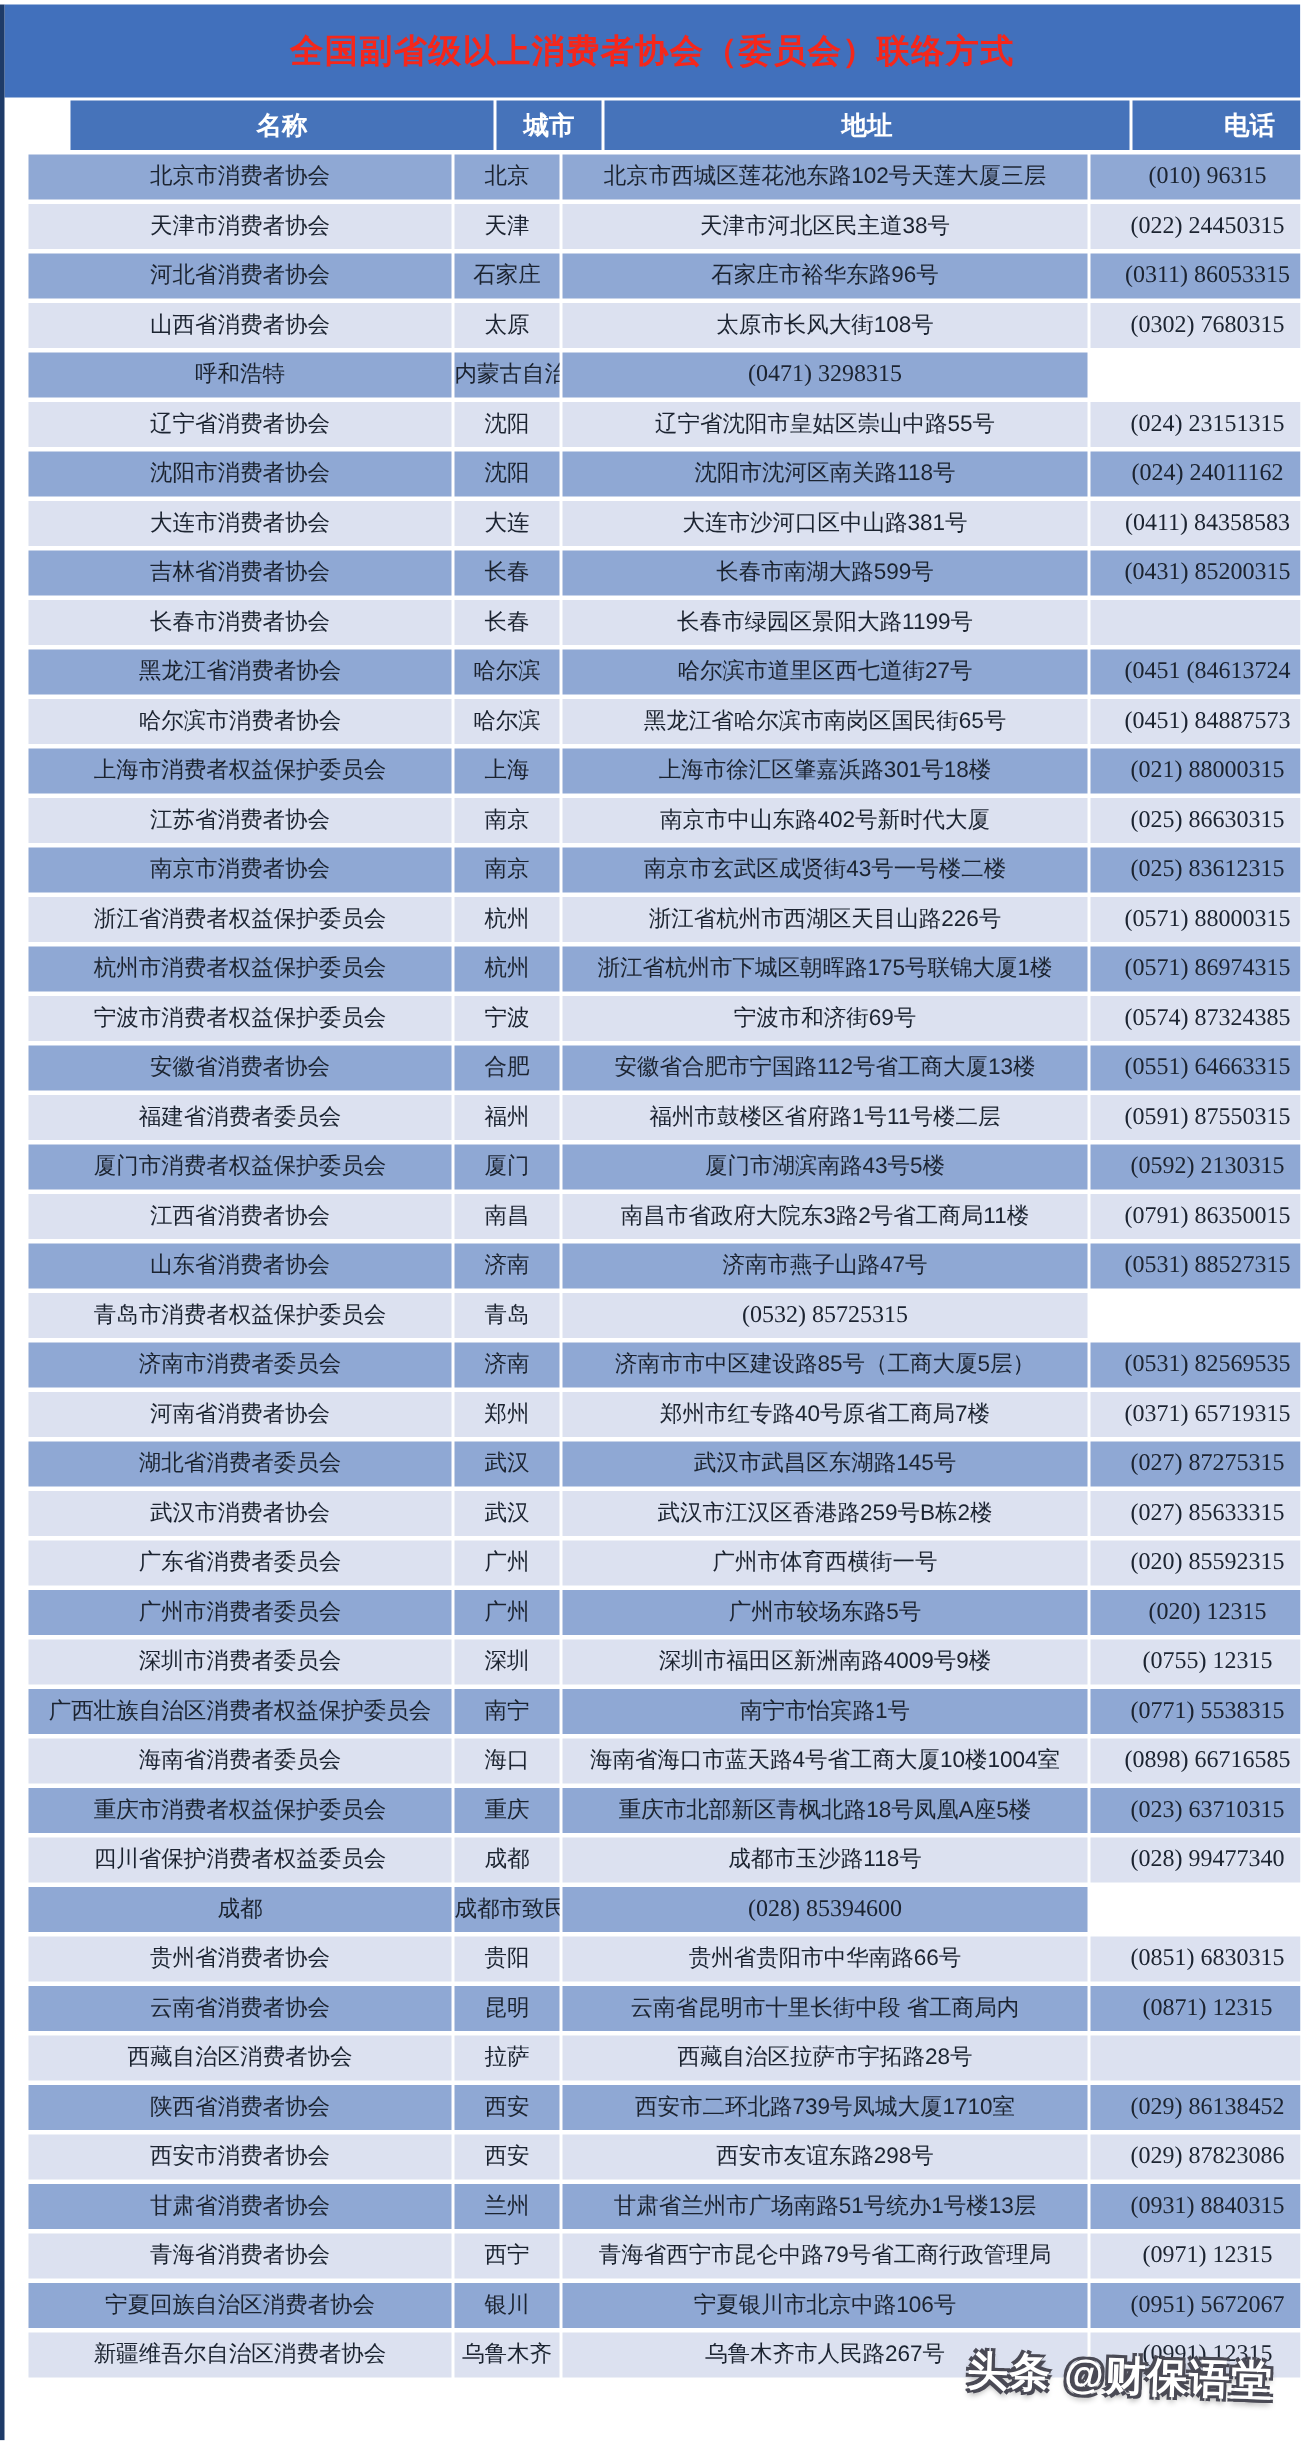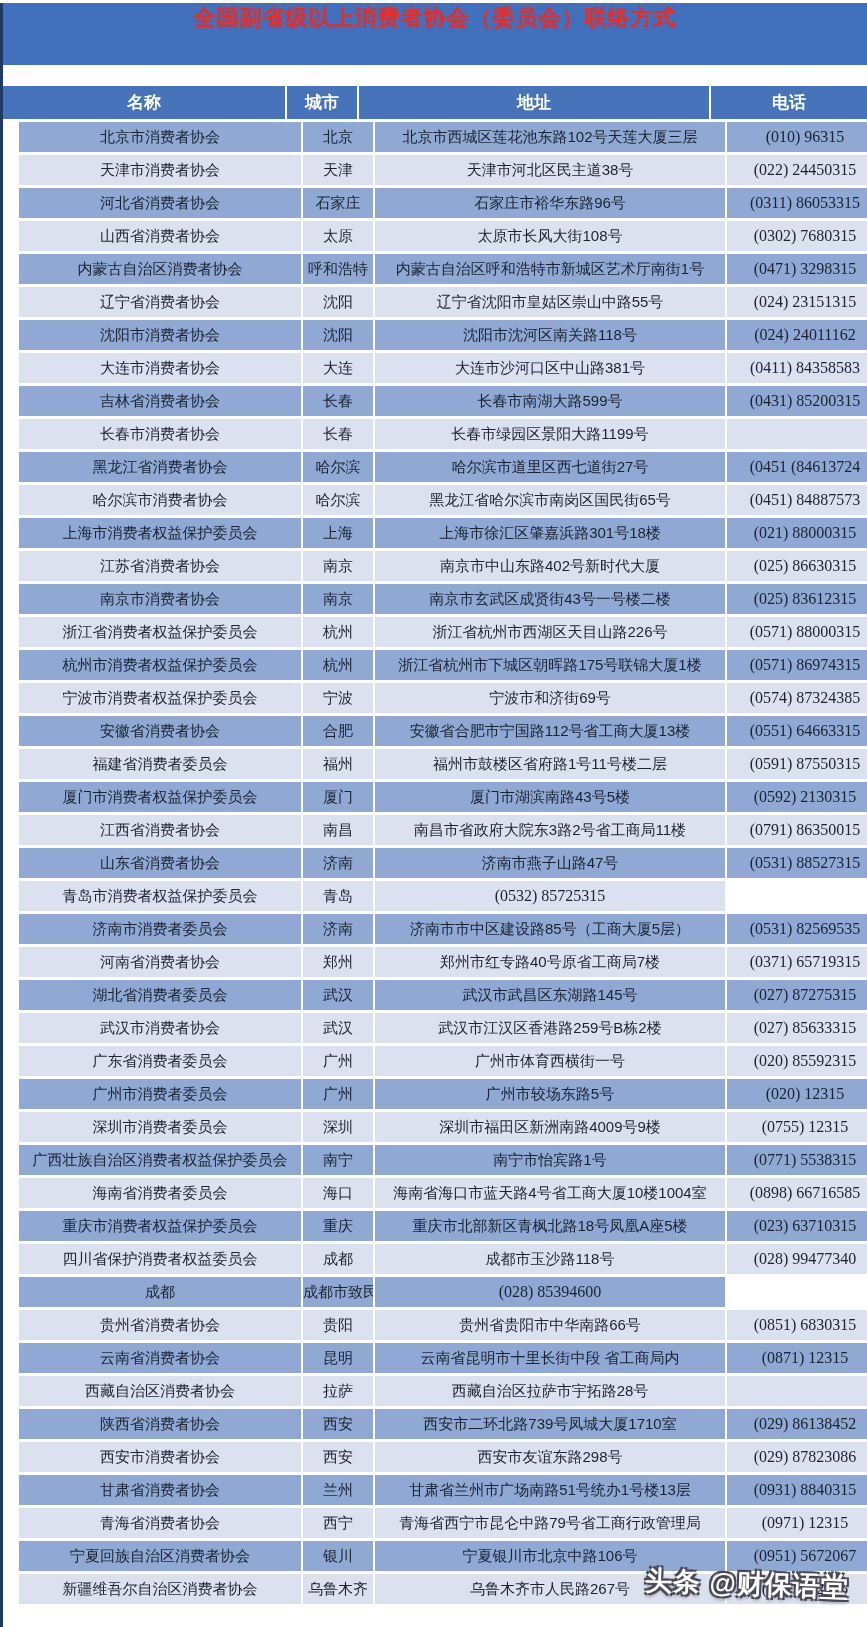--- a/index.html
+++ b/index.html
@@ -10,34 +10,34 @@
     overflow:hidden;
     font-family:"Liberation Sans",sans-serif;
   }
   .dark-edge{
     position:absolute;left:0;top:3px;width:3px;height:1624px;
     background:var(--edge,#1e3b68);
   }
   .title-bar{
     margin-left:3px;margin-top:3px;height:62px;
     background:var(--title-bg,#4170bc);
-    display:flex;justify-content:center;
+    display:flex;align-items:center;justify-content:center;
   }
   .title-bar .title-text{
     color:var(--title-color,#f5271b);
     font-size:22px;font-weight:bold;letter-spacing:1px;
   }
   .grid-row{
     margin-left:3px;margin-top:0;
     display:grid;
     grid-template-columns:282px 70px 350px 156px;
     column-gap:2px;
     background:#ffffff;
   }
-  .header-row{margin-top:21px;}
+  .header-row{margin-top:2px;padding-left:44px;}
   .header-row .cell{
     background:var(--header-bg,#4673ba);
     height:33px;line-height:33px;
     color:#ffffff;font-size:17px;font-weight:bold;
     text-align:center;
   }
   .body-rows .grid-row{margin-bottom:3px;padding-left:16px;}
   .body-rows .grid-row:first-child{margin-top:3px;}
   .row .cell{
     height:30px;line-height:30px;
@@ -103,21 +103,20 @@
   </div>
 
   <div class="grid-row row even">
     <div class="cell name">山西省消费者协会</div>
     <div class="cell city">太原</div>
     <div class="cell address">太原市长风大街108号</div>
     <div class="cell phone">(0302)  7680315</div>
   </div>
 
   <div class="grid-row row odd">
-    <div class="cell name">内蒙古自治区消费者协会</div>
     <div class="cell city">呼和浩特</div>
     <div class="cell address">内蒙古自治区呼和浩特市新城区艺术厅南街1号</div>
     <div class="cell phone">(0471)  3298315</div>
   </div>
 
   <div class="grid-row row even">
     <div class="cell name">辽宁省消费者协会</div>
     <div class="cell city">沈阳</div>
     <div class="cell address">辽宁省沈阳市皇姑区崇山中路55号</div>
     <div class="cell phone">(024)  23151315</div>

